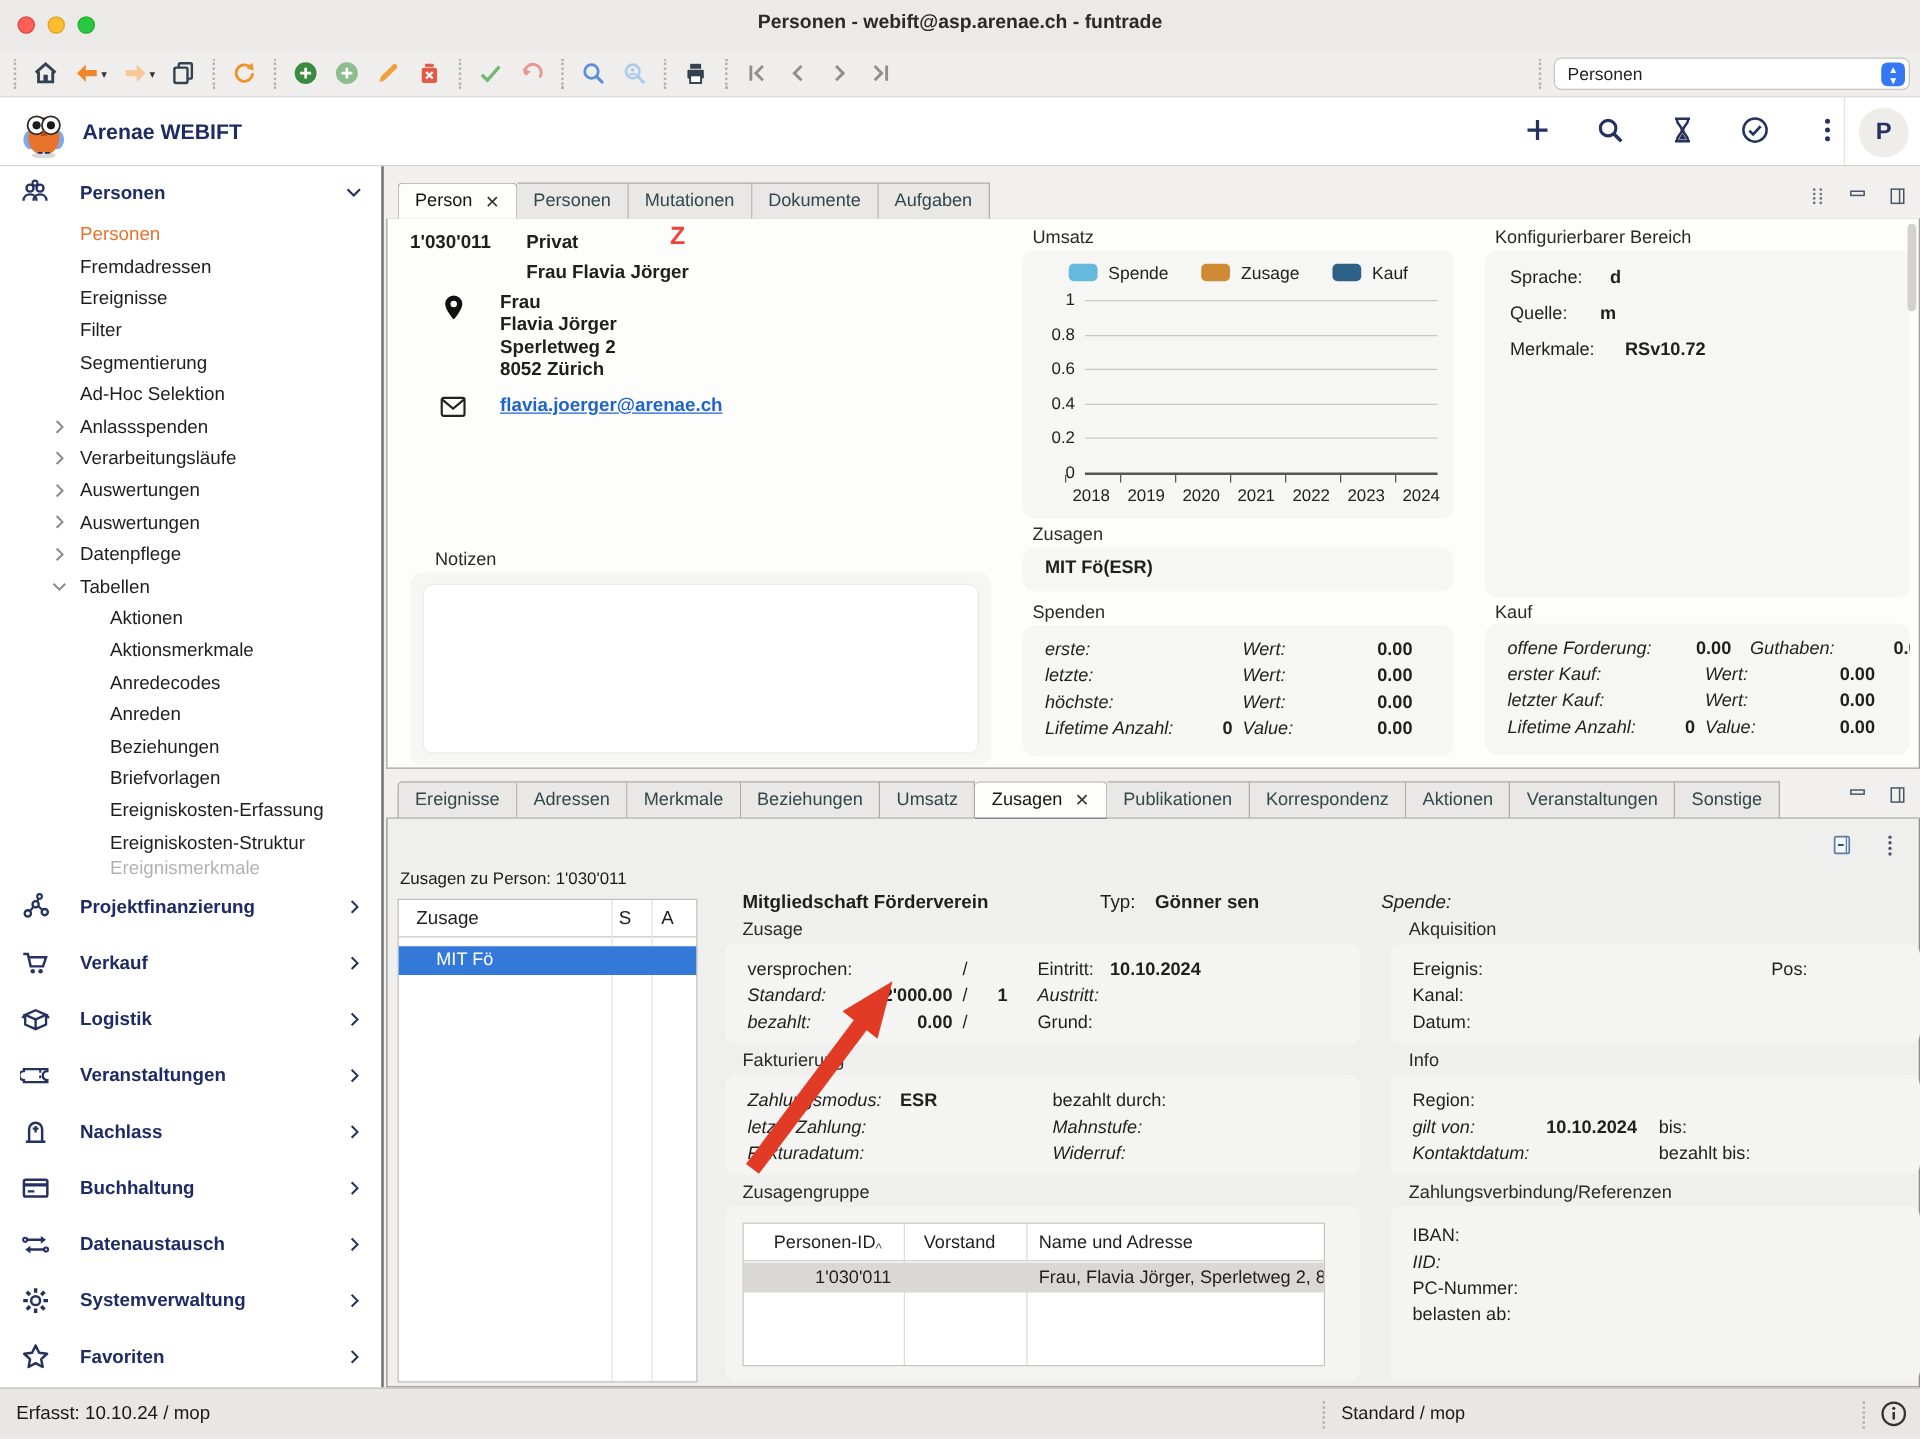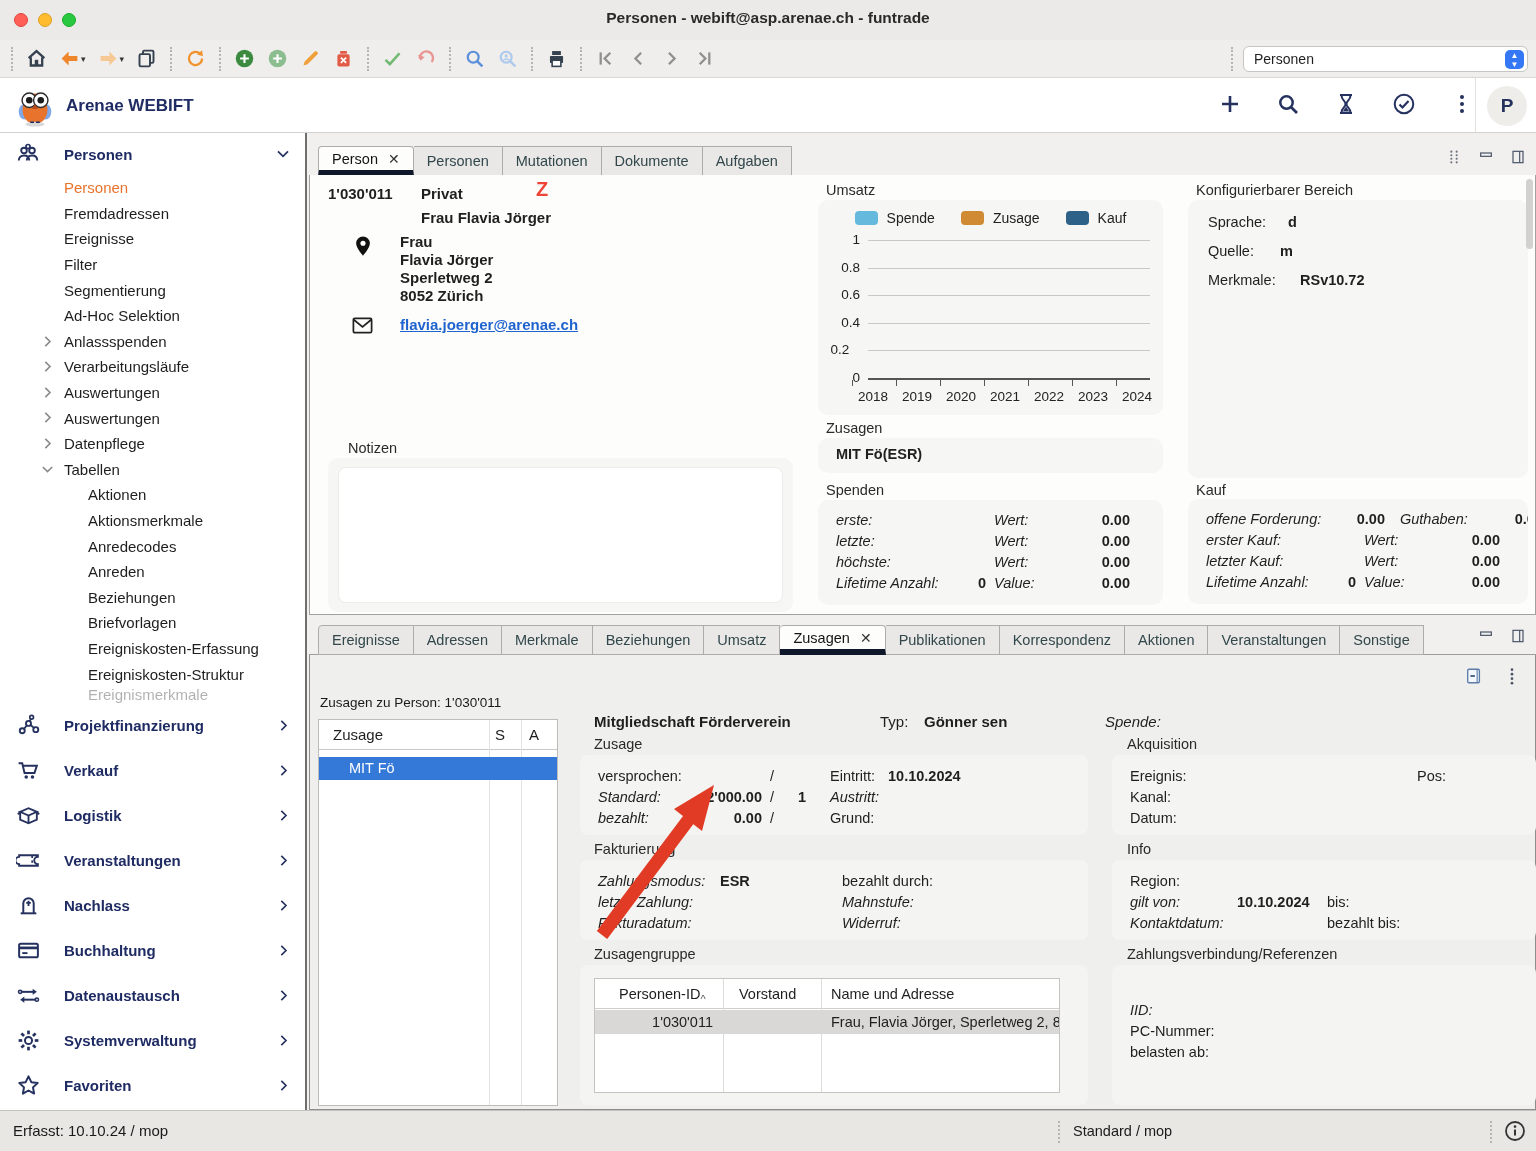--- a/index.html
+++ b/index.html
@@ -53,21 +53,21 @@
   .sb-section svg.chev { width:15px; height:15px; flex:none; }
 
   
   .main { position:absolute; left:309px; top:133px; width:1227px; height:977px; background:#F1F0EE; }
   .tabbar { position:absolute; left:0; width:100%; height:33px; background:#F1F0EE; border-bottom:1px solid #9E9D9B; display:flex; align-items:flex-end; padding-left:9px; }
   .tabbar.top { top:10px; }
   .tabbar.bottom { top:489px; }
   .tab { height:30px; display:flex; align-items:center; padding:0 13px; font-size:14.5px; color:#31474B; background:#E9E8E6; border:1px solid #ADACAA; border-left:none; margin-bottom:-1px; cursor:pointer; }
   .tab:first-child { border-left:1px solid #ADACAA; border-top-left-radius:4px; }
   .tab:last-child { border-top-right-radius:4px; }
-  .tab.active { background:#FDFDFC; color:#141414; border-bottom:6px solid #0f172a; border-top-left-radius:4px; border-top-right-radius:4px; }
+  .tab.active { background:#FDFDFC; color:#141414; border-bottom:1px solid #0f172a; border-top-left-radius:4px; border-top-right-radius:4px; }
   .tab .x { margin-left:10px; font-size:14px; color:#333; }
   .bar-controls { position:absolute; right:10px; display:flex; align-items:center; gap:16px; }
   .bar-controls svg{ width:16px; height:16px; }
   .tabbar.top .bar-controls{ top:6px;}
   .tabbar.bottom .bar-controls{ top:6px;}
 
   
   .panel-top { position:absolute; left:0; top:42px; width:1227px; height:440px; background:#FDFDFC; border:1px solid #A2A19F; border-top:none; }
   .fld-card { position:absolute; background:#F6F6F4; border-radius:10px; }
   .sec-label { position:absolute; font-size:14.5px; color:#2A2A2A; }
@@ -606,21 +606,21 @@
         </div>
         <div class="grid-line" style="top:40px"></div>
         <div class="ytick" style="top:32px; left:2px;">1</div>
         <div class="grid-line" style="top:67.6px"></div>
         <div class="ytick" style="top:59.599999999999994px; left:2px;">0.8</div>
         <div class="grid-line" style="top:95.2px"></div>
         <div class="ytick" style="top:87.2px; left:2px;">0.6</div>
         <div class="grid-line" style="top:122.8px"></div>
         <div class="ytick" style="top:114.8px; left:2px;">0.4</div>
         <div class="grid-line" style="top:150.4px"></div>
-        <div class="ytick" style="top:142.4px; left:2px;text-align:center;">0.2</div>
+        <div class="ytick" style="top:142.4px; left:2px;">0.2</div>
         <div class="ytick" style="top:170px; left:2px;">0</div>
         <div class="xaxis" style="top:178px">
           <span class="xtick-mark" style="left:-16px"></span>
           <span class="xlabel" style="left:-17px">2018</span>
           <span class="xtick-mark" style="left:28px"></span>
           <span class="xlabel" style="left:27px">2019</span>
           <span class="xtick-mark" style="left:72px"></span>
           <span class="xlabel" style="left:71px">2020</span>
           <span class="xtick-mark" style="left:116px"></span>
           <span class="xlabel" style="left:115px">2021</span>
@@ -891,20 +891,23 @@
           <div class="gt-row">
       <span style="left:0; width:118px; text-align:right">1'030'011</span>
       <span style="left:144px"></span>
       <span style="left:236px; width:228px; overflow:hidden">Frau, Flavia Jörger, Sperletweg 2, 80</span>
           </div>
         </div>
     </div>
 
     <div class="sec-label" style="left:817px; top:291px;">Zahlungsverbindung/Referenzen</div>
     <div class="gbox" style="left:802px; top:310px; width:424px; height:140px;" id="zahlung-box">
+        <div class="grow" style="top:16px">
+          <span style="left:18px" class="">IBAN:</span>
+        </div>
         <div class="grow" style="top:37px">
           <span style="left:18px" class="it">IID:</span>
         </div>
         <div class="grow" style="top:58px">
           <span style="left:18px" class="">PC-Nummer:</span>
         </div>
         <div class="grow" style="top:79px">
           <span style="left:18px" class="">belasten ab:</span>
         </div>
       </div>

